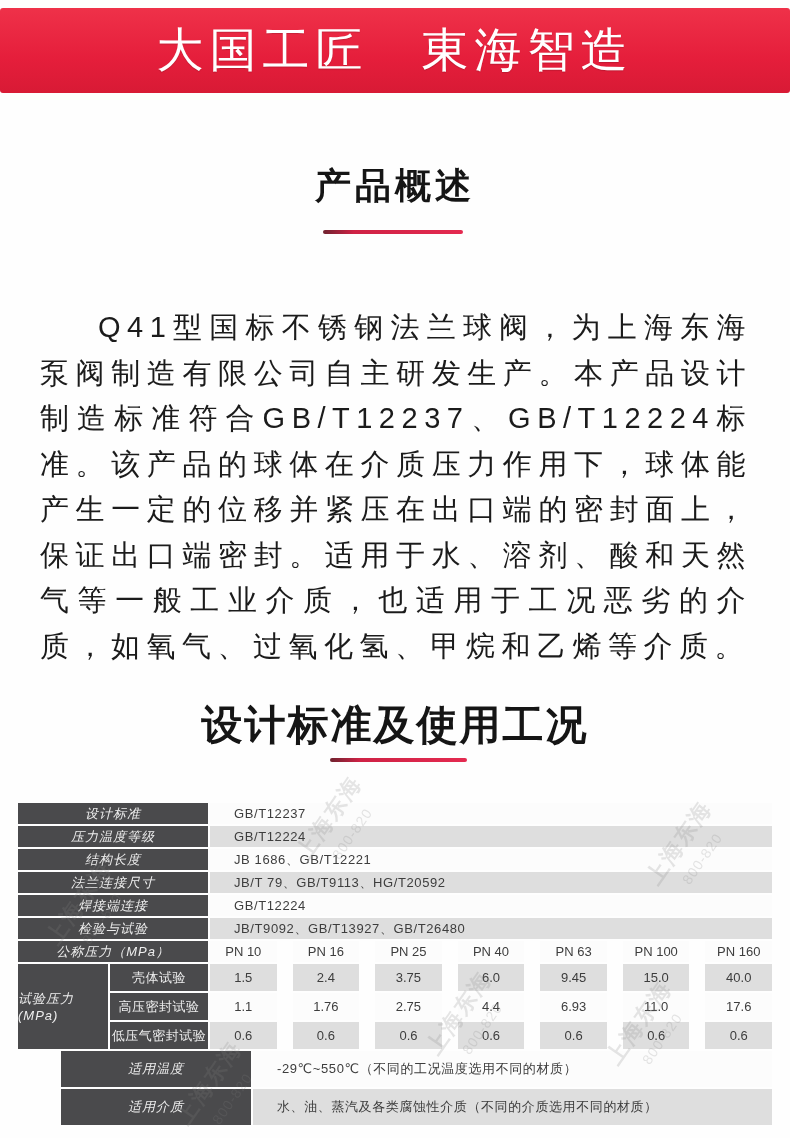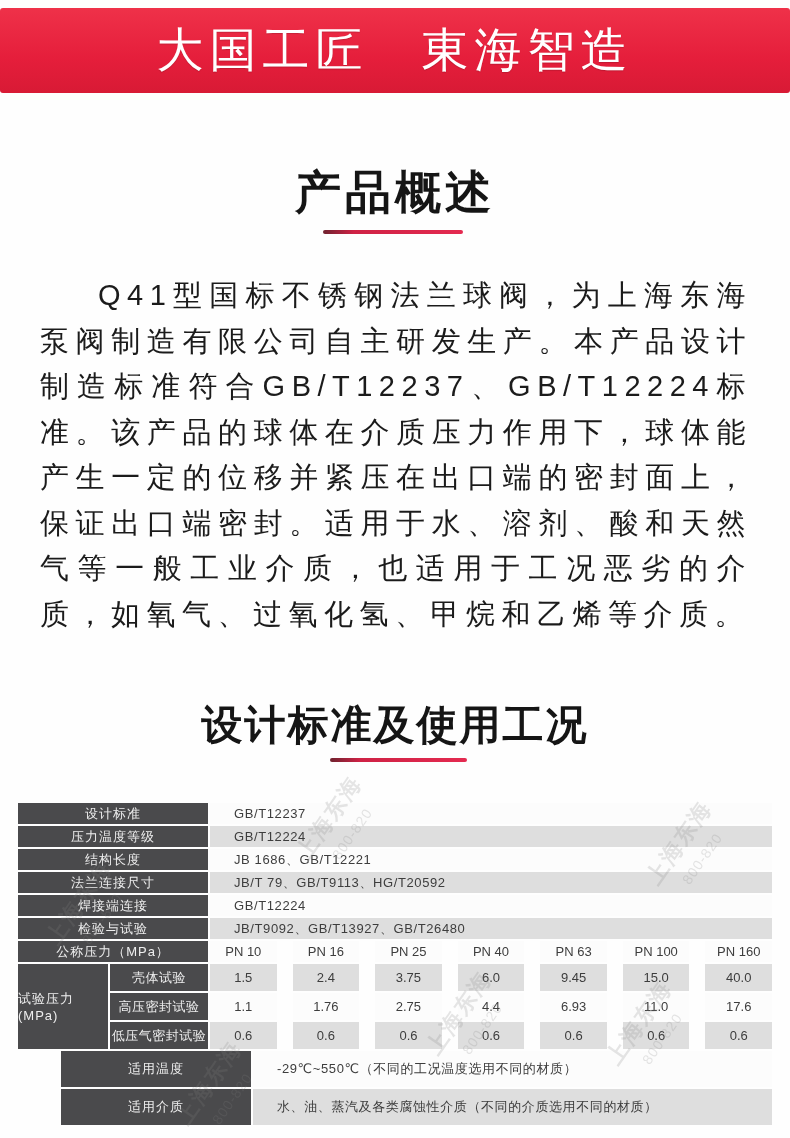--- a/index.html
+++ b/index.html
@@ -7,39 +7,39 @@
   .page{position:relative;width:790px;height:1138px;background:#fefefe;overflow:hidden;}
 
   
   .banner{position:absolute;top:8px;left:0;width:790px;height:85px;
     background:linear-gradient(180deg,#ef3149 0%,#e51e3b 60%,#d81a35 100%);
     border-radius:3px;display:flex;align-items:center;justify-content:center;}
   .banner-text{color:#ffffff;font-size:47px;font-weight:normal;letter-spacing:6px;text-shadow:0 1px 1px rgba(0,0,0,0.15);}
 
   
   .sec-title{position:absolute;left:0;width:790px;margin:0;text-align:center;color:#151515;font-weight:bold;}
-  .t1{top:162px;font-size:46px;letter-spacing:4px;}
+  .t1{top:162px;font-size:36px;letter-spacing:4px;}
   .t2{top:698px;font-size:41px;letter-spacing:2px;}
   .underline{position:absolute;height:4px;border-radius:2px;
     background:linear-gradient(90deg,#6f222f 0%,#cf2245 22%,#e42a50 100%);}
   .u1{top:230px;left:323px;width:140px;}
   .u2{top:758px;left:330px;width:137px;}
 
   
-  .para{position:absolute;top:273px;left:40px;width:712px;margin:0;
+  .para{position:absolute;top:305px;left:40px;width:712px;margin:0;
     font-size:29px;line-height:45.5px;letter-spacing:6.5px;color:#1b1b1b;
     text-align:justify;text-indent:2em;}
 
   
   .spec-table{position:absolute;top:803px;left:18px;width:754px;
     display:flex;flex-direction:column;gap:2px;font-size:13px;}
   .t-row{display:flex;gap:2px;height:21px;}
   .t-row.tall{height:36px;padding-left:43px;}
   .t-label{width:190px;flex:none;background:#4a4a4c;color:#eeeeee;
-    display:flex;align-items:center;justify-content:center;letter-spacing:1px;}
+    display:flex;align-items:center;justify-content:center;letter-spacing:1px;font-style:italic;}
   .t-value{flex:1;display:flex;align-items:center;padding-left:24px;color:#3d3d3d;letter-spacing:0.6px;}
   .t-cells{flex:1;display:flex;gap:16px;}
   .t-cell{flex:1;display:flex;align-items:center;justify-content:center;color:#3d3d3d;}
   .bg-w{background:#fcfcfc;}
   .bg-g{background:#dedede;}
   .test-block{height:auto;}
   .test-block .outer{width:90px;}
   .test-rows{flex:1;display:flex;flex-direction:column;gap:2px;}
   .t-row.inner{height:27px;}
   .t-sublabel{width:98px;flex:none;background:#4a4a4c;color:#eeeeee;

